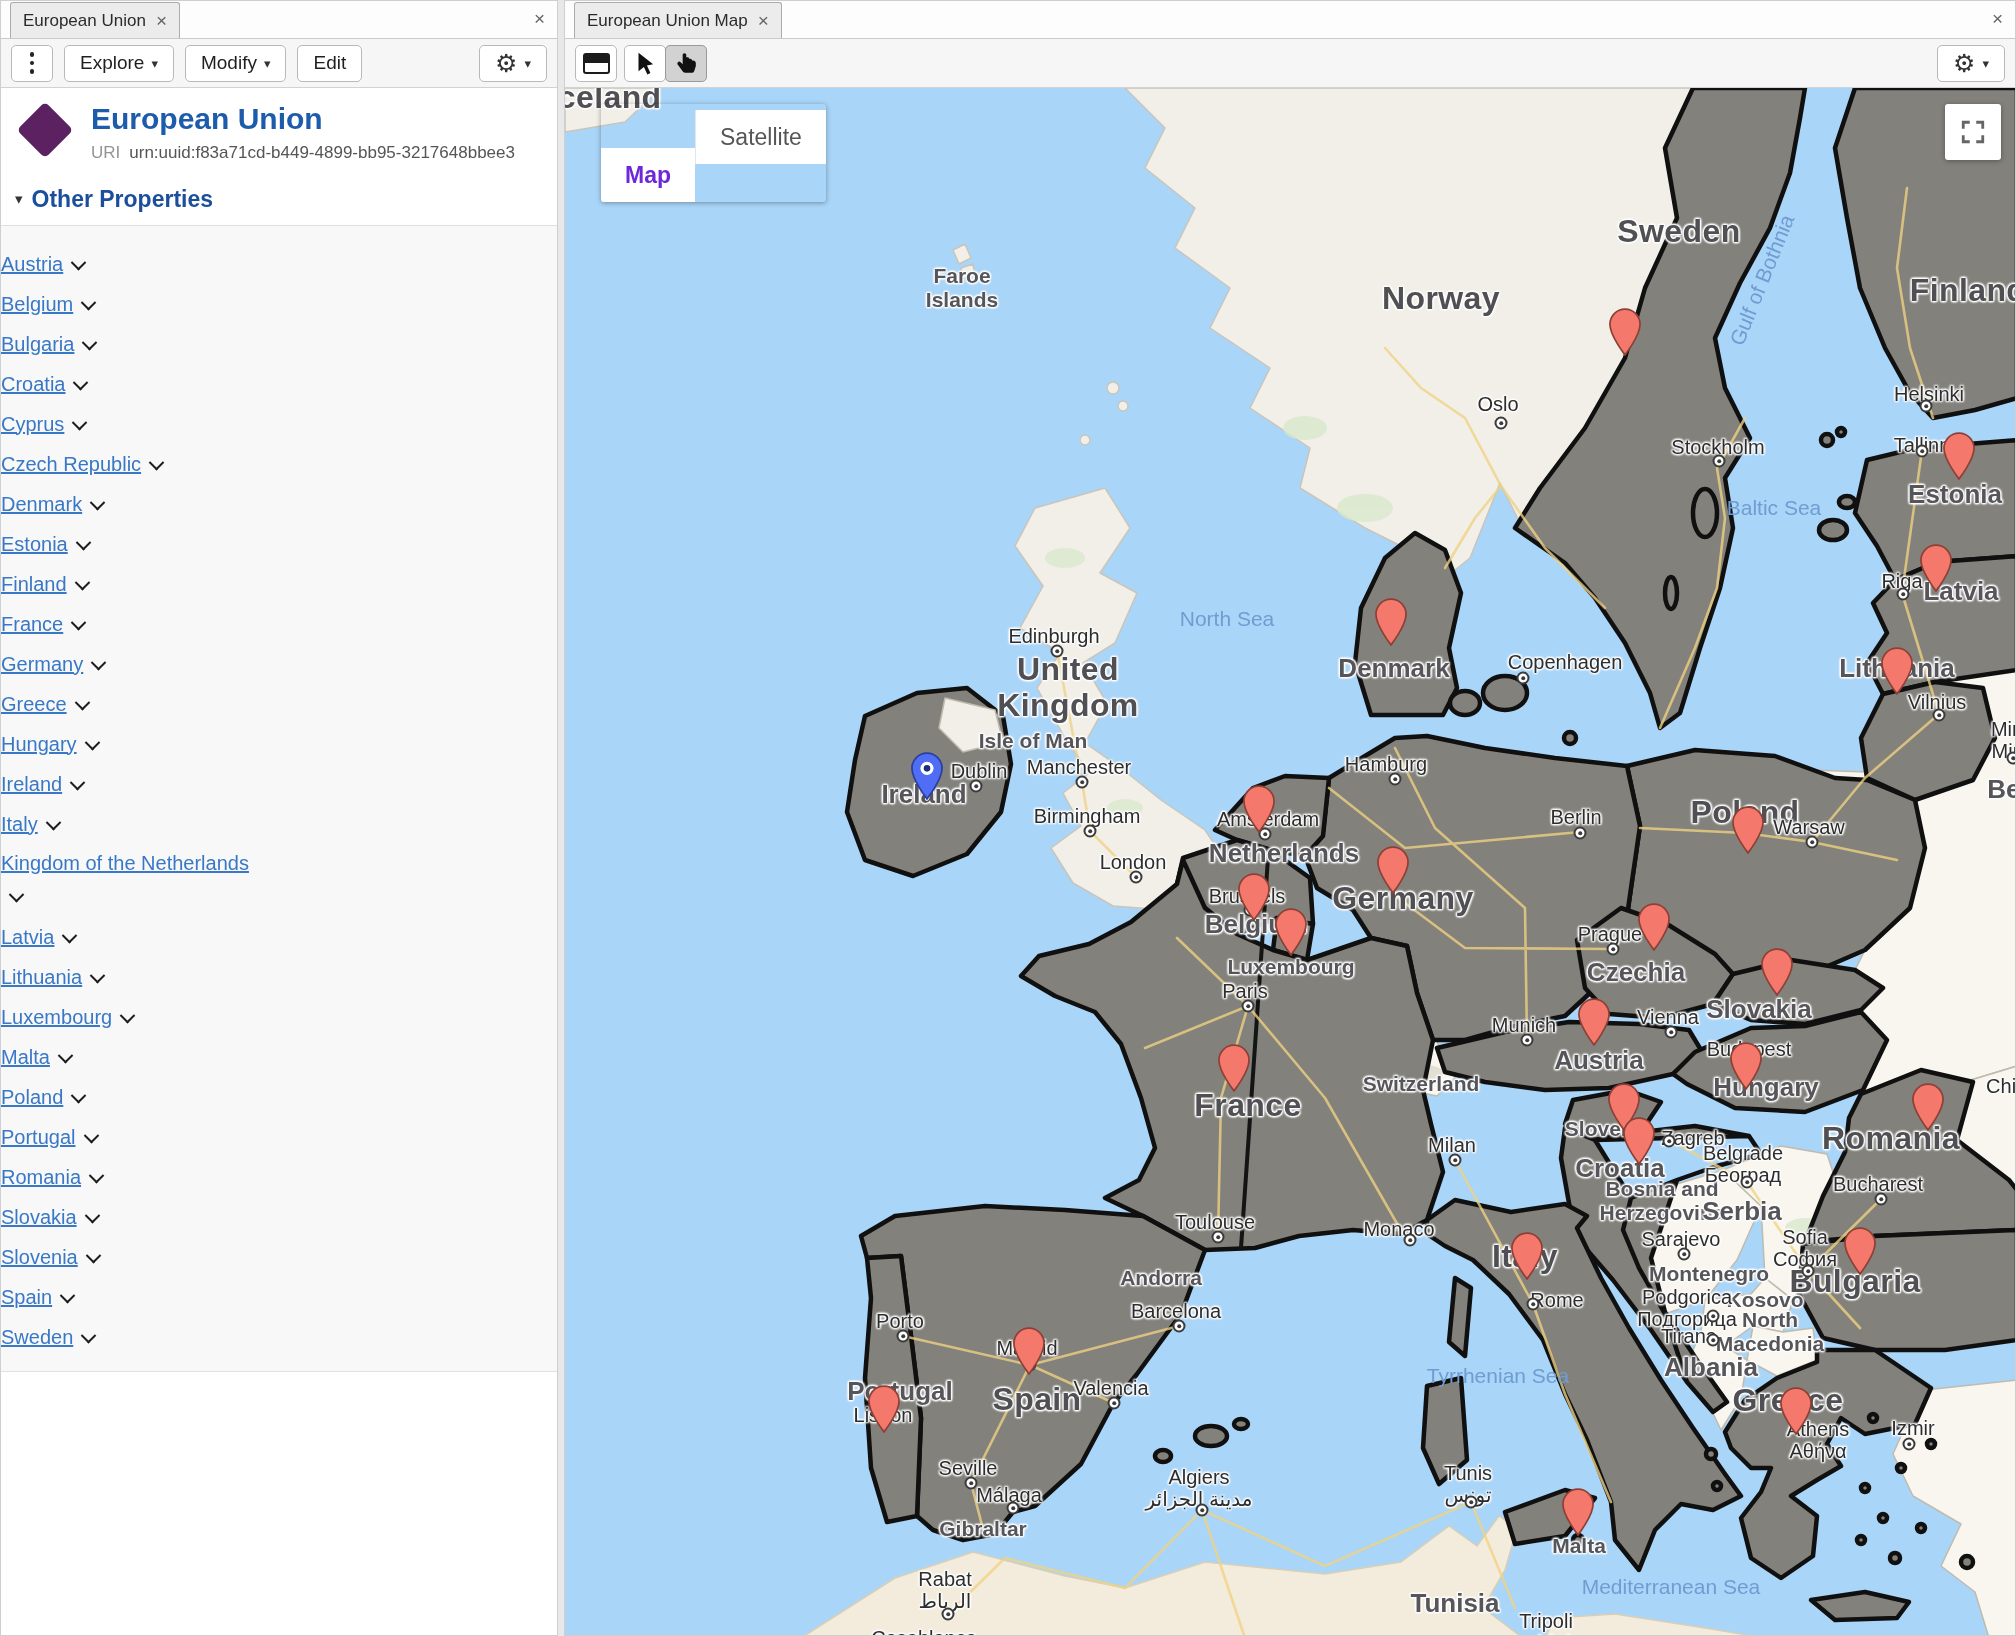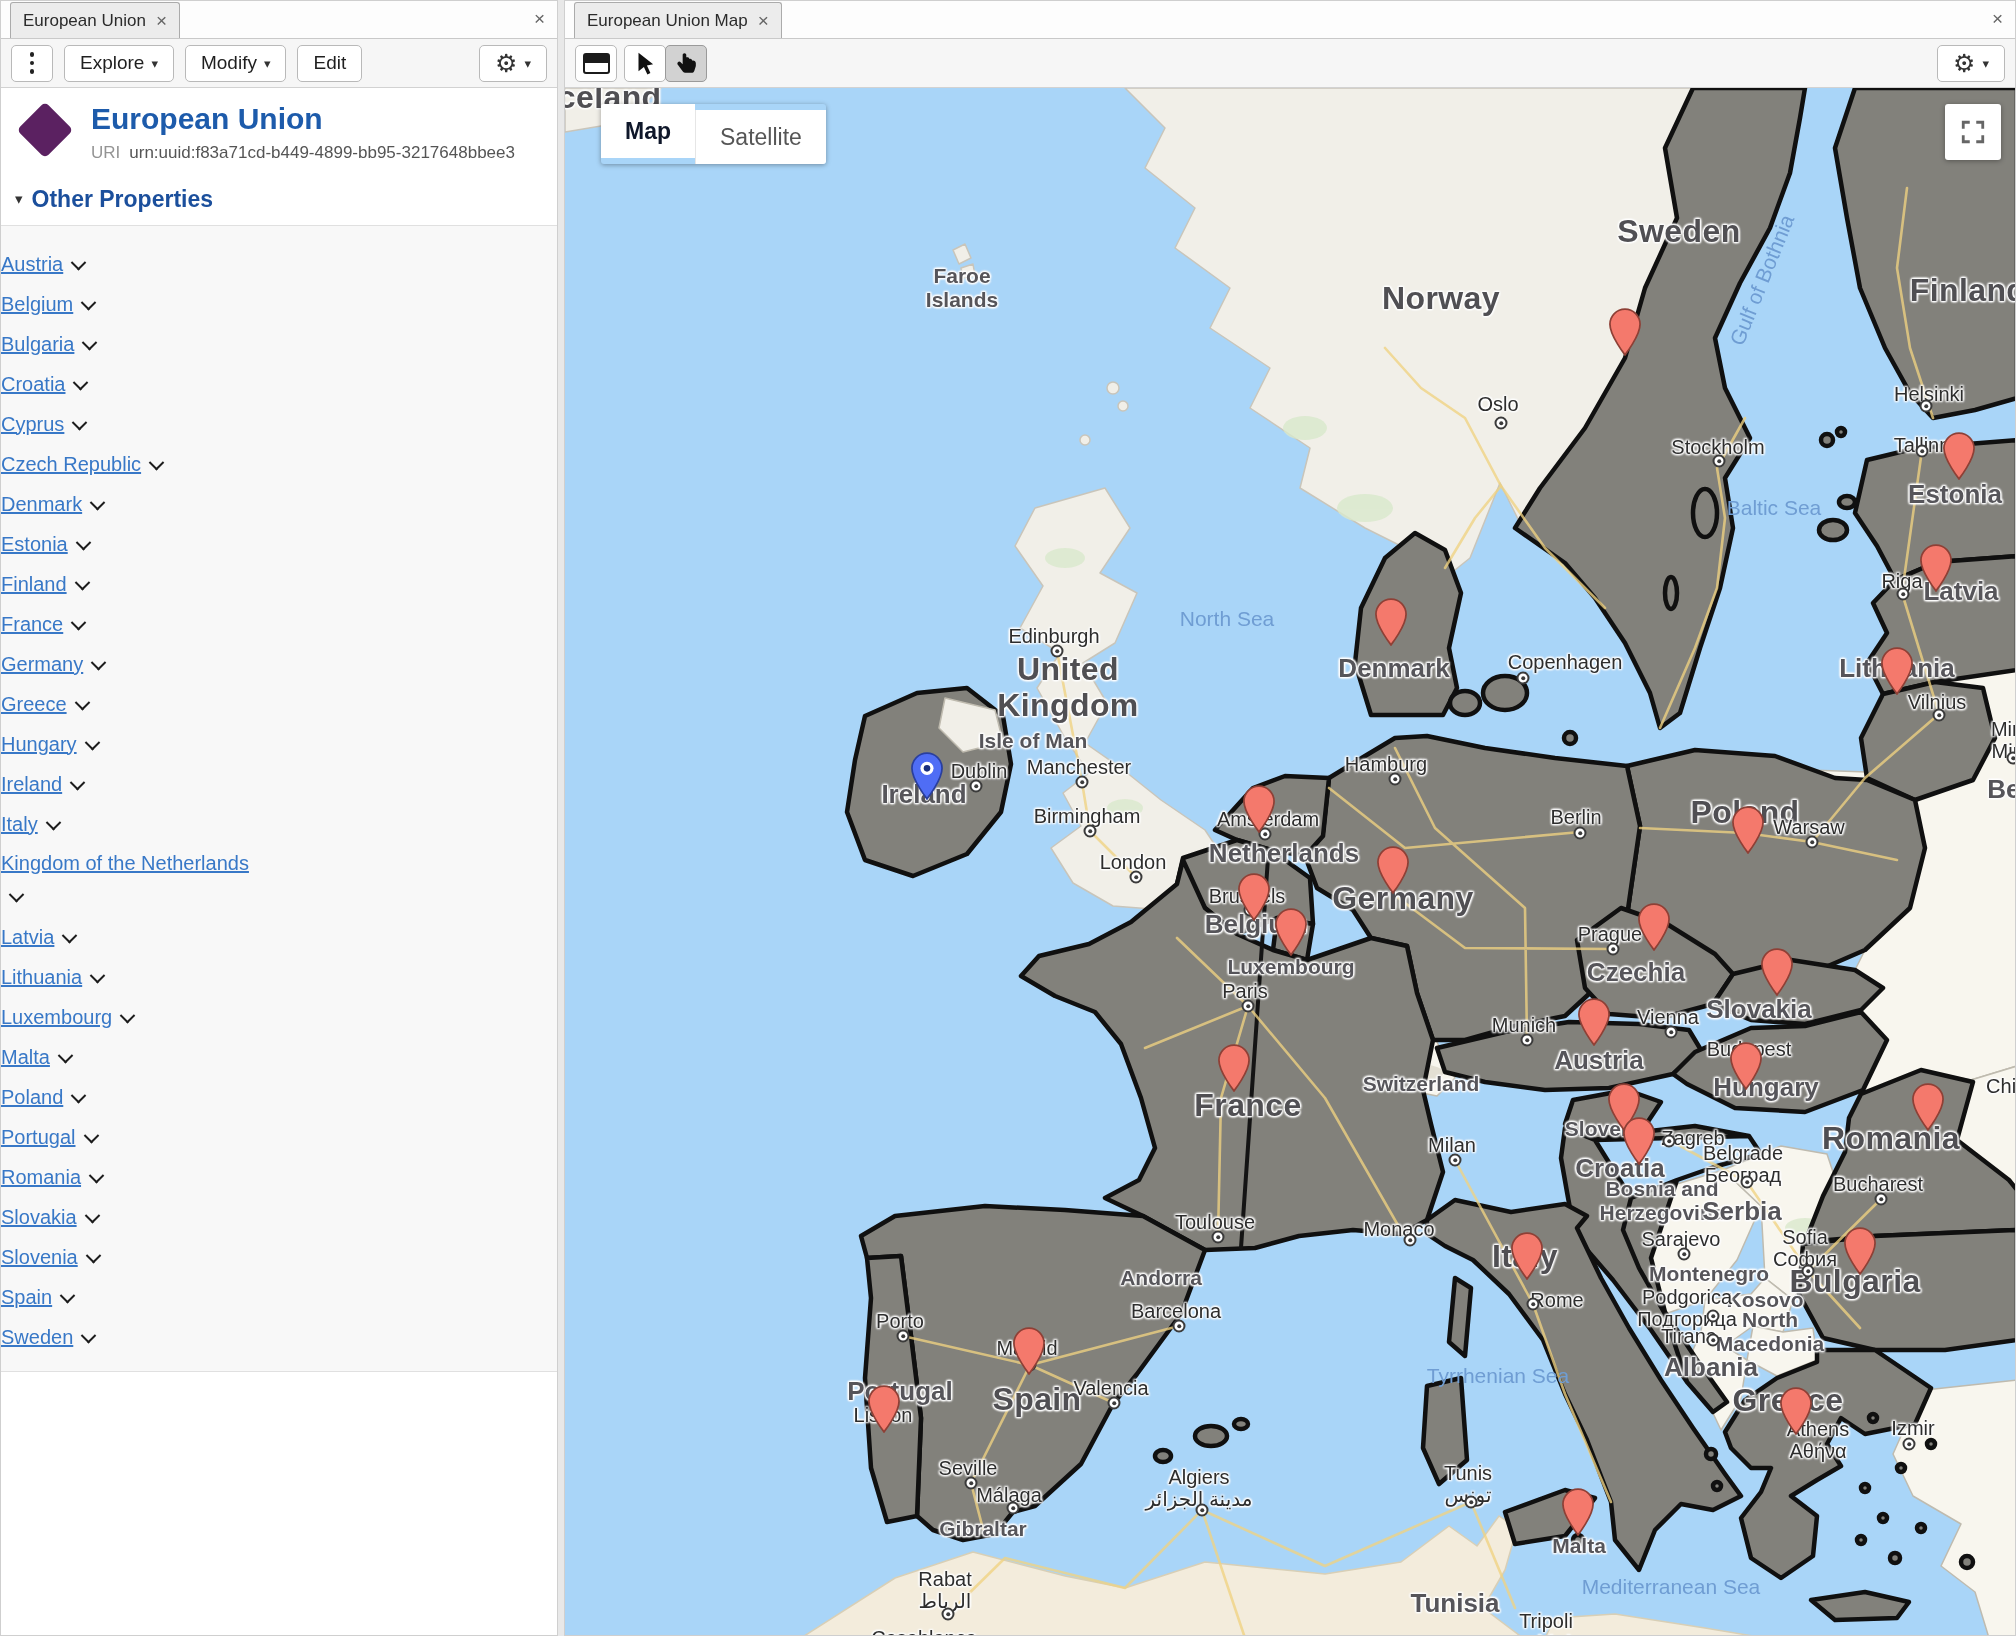--- a/index.html
+++ b/index.html
@@ -61,21 +61,21 @@
   .mlabel.city{font-size:20px;font-weight:normal;color:#2d2d2d;}
   .cdot{position:absolute;width:13px;height:13px;border:2.5px solid #3b3b3b;background:#fff;border-radius:50%;
         transform:translate(-50%,-50%);box-sizing:border-box;}
   .cdot::after{content:"";position:absolute;left:50%;top:50%;width:4.5px;height:4.5px;background:#3b3b3b;border-radius:50%;transform:translate(-50%,-50%);}
   .pin{position:absolute;transform:translate(-50%,-100%);width:33px;height:48px;}
   .pin svg{display:block;width:100%;height:100%;}
 
   
   .maptype{position:absolute;left:36px;top:16px;display:flex;box-shadow:0 1px 5px rgba(0,0,0,.35);border-radius:3px;overflow:hidden;}
   .maptype .mt{background:#fff;height:54px;display:flex;align-items:center;padding:0 24px;font-size:23px;color:#565656;cursor:pointer;}
-  .maptype .mt.active{font-weight:bold;color:#0f172a;}
+  .maptype .mt.active{font-weight:bold;color:#6d28d9;margin-top:44px;}
   .maptype .mt + .mt{border-left:1px solid #e6e6e6;margin-top:6px;}
   .fsbtn{position:absolute;right:14px;top:16px;width:56px;height:56px;background:#fff;border-radius:3px;
          box-shadow:0 1px 5px rgba(0,0,0,.35);display:flex;align-items:center;justify-content:center;cursor:pointer;}
 
   
   .ic-card{width:27px;height:21px;border:2.5px solid #1b1b1b;border-radius:3px;position:relative;box-sizing:border-box;}
   .ic-card::before{content:"";position:absolute;left:0;top:0;right:0;height:8px;background:#1b1b1b;}
 </style>
 </head>
 <body>

